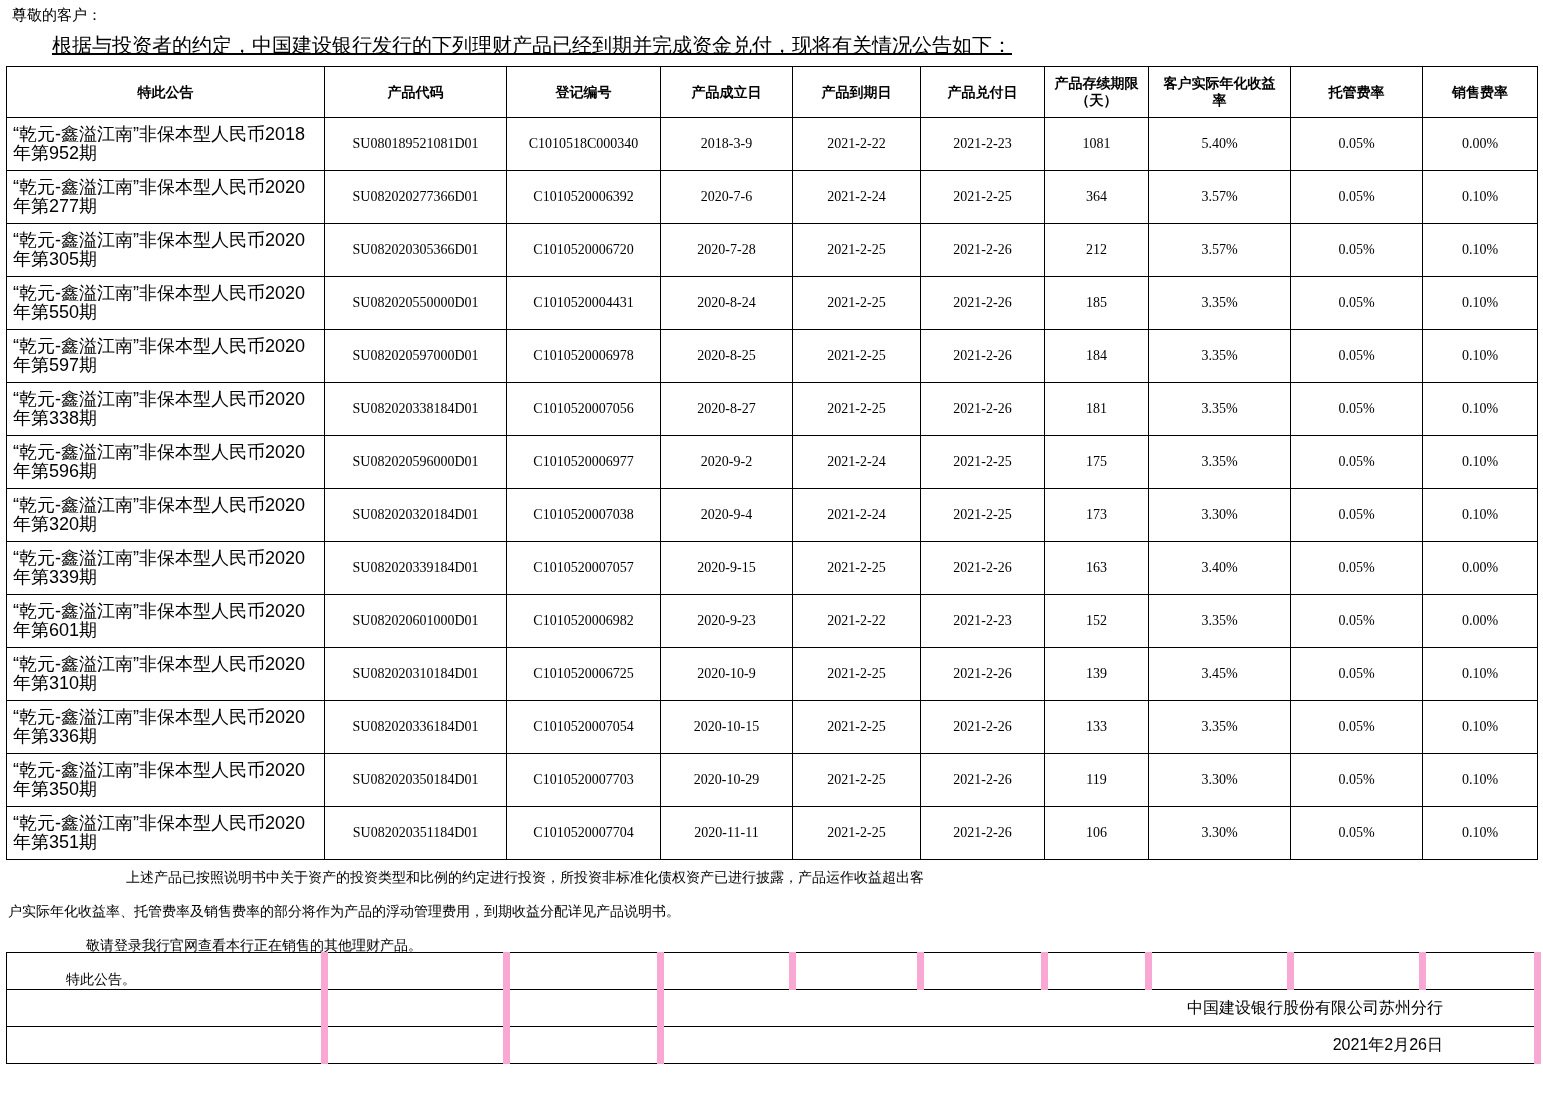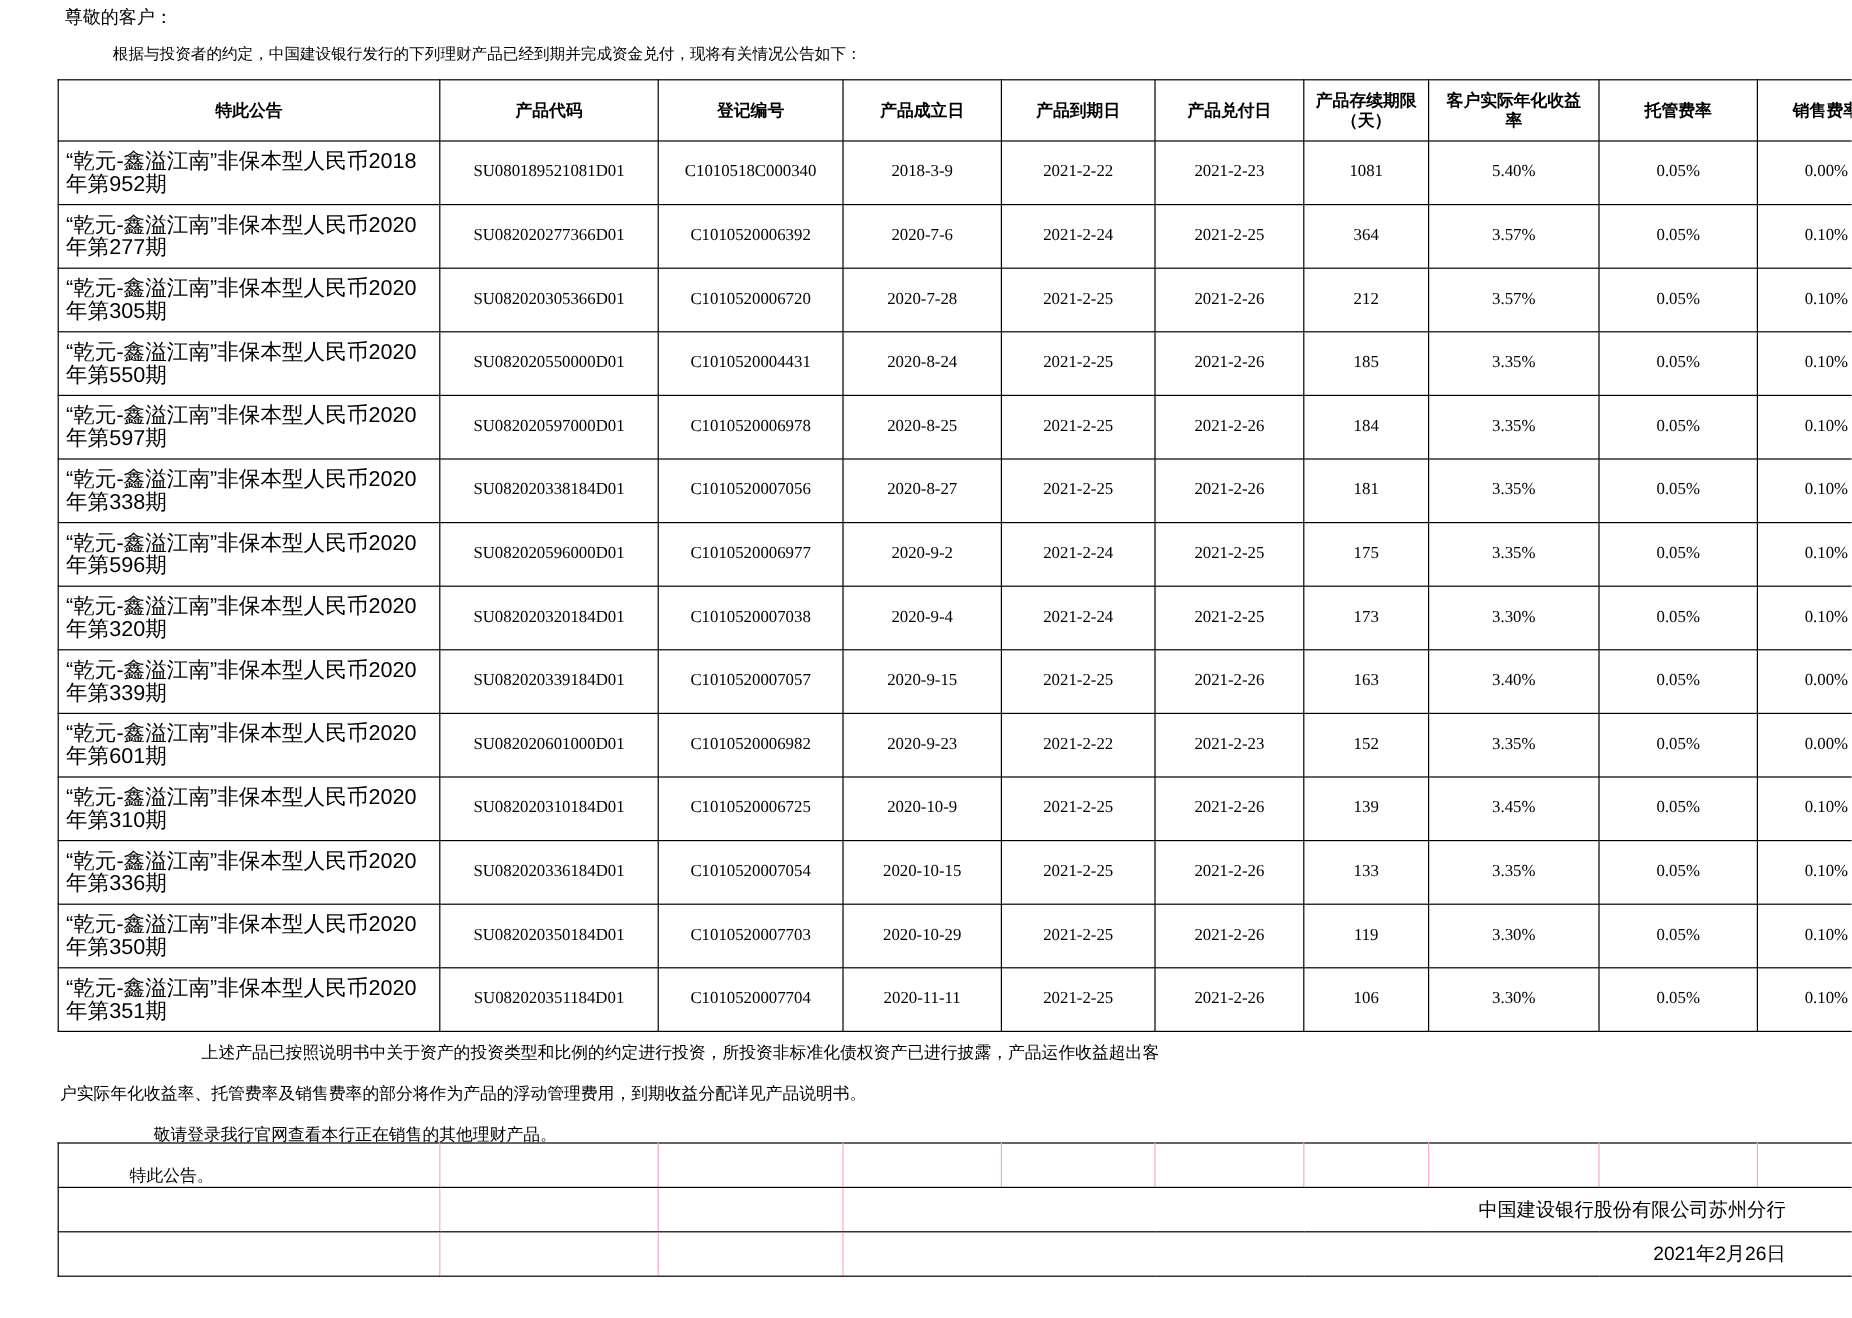--- a/index.html
+++ b/index.html
@@ -13,34 +13,34 @@
     font-family: "Liberation Sans", "DejaVu Sans", sans-serif;
     color: #000000;
     font-size: 14px;
     overflow: hidden;
   }
   .page {
     position: relative;
     width: 1411px;
     height: 1098px;
     box-sizing: border-box;
-    margin-left: 42px;
   }
   .intro {
     padding: 0 8px;
   }
   .intro .line1 {
     font-size: 15px;
     line-height: 30px;
     padding-left: 4px;
   }
   .intro .line2 {
-    font-size: 13px;
+    font-size: 20px;
     line-height: 30px;
     padding-left: 44px;
+    text-decoration: underline;
   }
   table.main {
     border-collapse: collapse;
     width: 1531px;
     margin: 6px 6px 0 6px;
     table-layout: fixed;
   }
   table.main th, table.main td {
     border: 1px solid #000000;
     font-size: 13px;
@@ -111,21 +111,21 @@
     table-layout: fixed;
   }
   .grid-rows td {
     border: 1px solid #000000;
     height: 34px;
     font-size: 15px;
     vertical-align: middle;
   }
   .grid-rows td.blank {
     border-left: 1px solid #000000;
-    border-right: 1px solid #f9a8d4;
+    border-right: 7px solid #f9a8d4;
   }
   .sign {
     text-align: right;
     padding-right: 90px;
     font-size: 16px;
   }
 </style>
 </head>
 <body>
 

